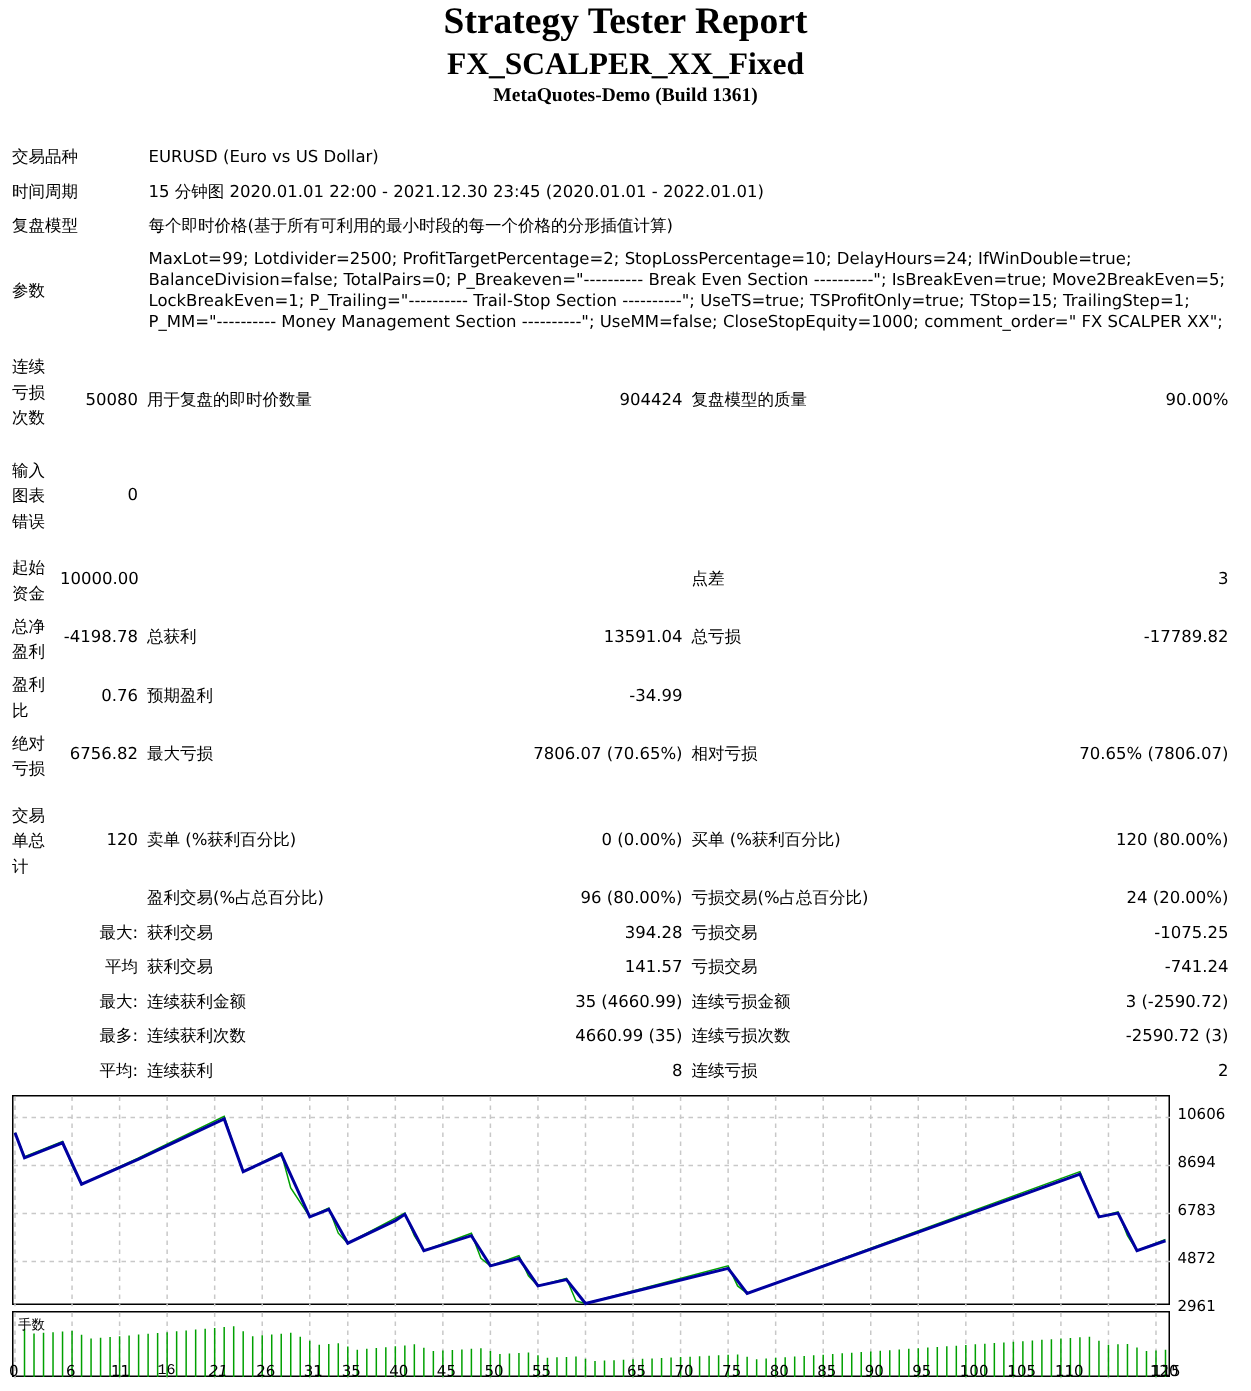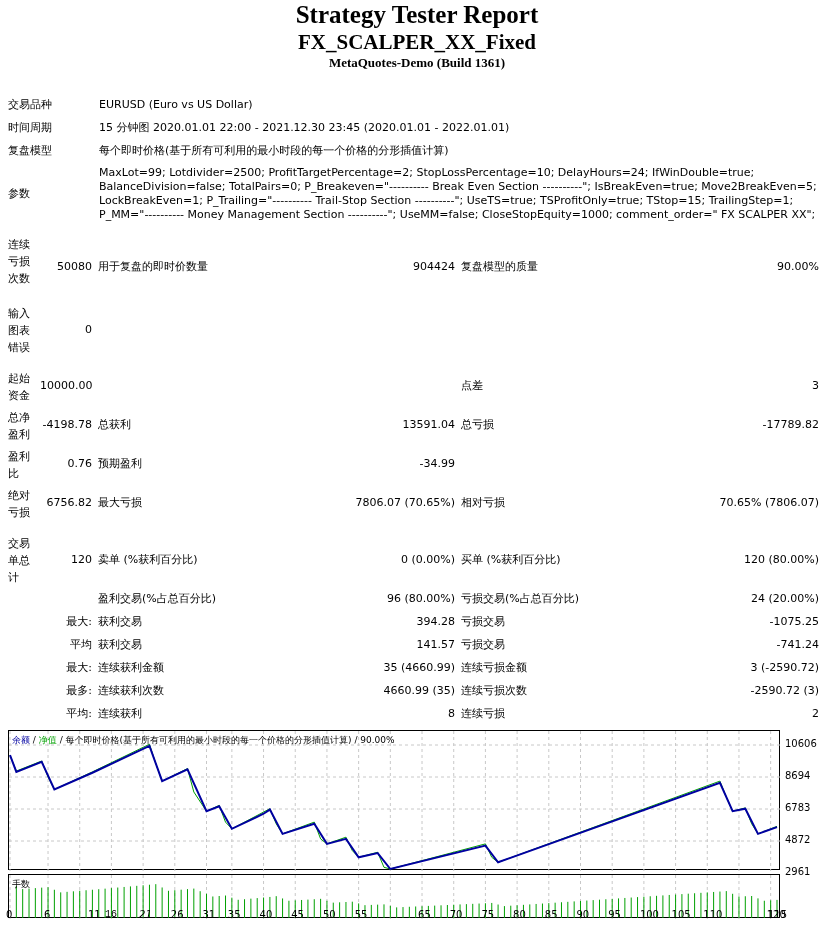--- a/index.html
+++ b/index.html
@@ -140,23 +140,20 @@
       <line x1="729.9669421487604" x2="729.9669421487604" y1="0" y2="140" stroke="#c8c8c8" stroke-dasharray="3,3"></line>
       <line x1="761.6611570247934" x2="761.6611570247934" y1="0" y2="140" stroke="#c8c8c8" stroke-dasharray="3,3"></line>
       <line x1="0" x2="772" y1="142" y2="142" stroke="#c8c8c8" stroke-dasharray="3,3"></line>
       <line x1="0" x2="772" y1="110.00418574231524" y2="110.00418574231524" stroke="#c8c8c8" stroke-dasharray="3,3"></line>
       <line x1="0" x2="772" y1="78.00837148463047" y2="78.00837148463047" stroke="#c8c8c8" stroke-dasharray="3,3"></line>
       <line x1="0" x2="772" y1="46.01255722694572" y2="46.01255722694572" stroke="#c8c8c8" stroke-dasharray="3,3"></line>
       <line x1="0" x2="772" y1="14" y2="14" stroke="#c8c8c8" stroke-dasharray="3,3"></line>
       <polyline points="1,24.146239372138652 7.338842975206612,40.05206017004578 32.69421487603306,30.00627861347286 39.033057851239676,45.912099411379984 45.371900826446286,58.46932635709614 83.40495867768595,40.889208633093524 140.45454545454547,13.263309352517986 146.79338842975207,32.51772400261609 153.1322314049587,50.097841726618704 178.48760330578514,37.54061478090255 184.82644628099175,60.98077174623937 197.50413223140498,80.23518639633747 210.1818181818182,74.37514715500328 216.52066115702482,91.11811641595814 222.85950413223142,97.81530412034009 254.55371900826447,81.07233485938522 260.89256198347107,77.72374100719423 267.23140495867773,92.79241334205364 273.57024793388433,102.83819489862655 305.2644628099174,91.11811641595814 311.603305785124,107.861085676913 317.9421487603306,112.88397645519947 336.9586776859504,106.18678875081753 343.297520661157,119.58116415958142 349.6363636363637,126.27835186396338 368.6528925619835,121.25546108567691 374.9917355371901,136.3241334205363 381.3305785123967,137.99843034663178 476.4132231404959,112.88397645519947 482.7520661157025,126.27835186396338 489.0909090909091,131.30124264224983 710.9504132231406,50.097841726618704 717.2892561983472,66.00366252452584 723.6280991735538,80.23518639633747 736.305785123967,76.88659254414651 742.6446280991736,92.79241334205364 748.9834710743802,102.83819489862655 768,95.30385873119685" fill="none" stroke="#00a000" stroke-width="1"></polyline>
       <polyline points="1,24.146239372138652 7.338842975206612,40.889208633093524 32.69421487603306,30.8434270765206 45.371900826446286,58.46932635709614 83.40495867768595,41.72635709614127 140.45454545454547,14.937606278613472 153.1322314049587,50.097841726618704 178.48760330578514,38.3777632439503 197.50413223140498,80.23518639633747 210.1818181818182,75.21229561805102 222.85950413223142,97.81530412034009 254.55371900826447,82.7466317854807 260.89256198347107,78.56088947024199 273.57024793388433,102.83819489862655 305.2644628099174,92.79241334205364 317.9421487603306,112.88397645519947 336.9586776859504,107.861085676913 349.6363636363637,126.27835186396338 368.6528925619835,122.09260954872465 381.3305785123967,137.99843034663178 476.4132231404959,114.55827338129497 489.0909090909091,131.30124264224983 710.9504132231406,51.77213865271419 723.6280991735538,80.23518639633747 736.305785123967,77.72374100719423 748.9834710743802,102.83819489862655 768,96.14100719424461" fill="none" stroke="#0000a0" stroke-width="2"></polyline>
     </svg>
-  <div class="abs" style="left:3px;top:2px;font-size:9px;">
-    <span style="color:#0000a0">余额</span><span> / </span><span style="color:#00a000">净值</span><span> / 每个即时价格(基于所有可利用的最小时段的每一个价格的分形插值计算) / 90.00%</span>
-  </div>
 </div>
 <div class="vol">
   <svg id="volsvg" width="772" height="44">
       <line x1="1" x2="1" y1="0" y2="44" stroke="#c8c8c8" stroke-dasharray="3,3"></line>
       <line x1="39.033057851239676" x2="39.033057851239676" y1="0" y2="44" stroke="#c8c8c8" stroke-dasharray="3,3"></line>
       <line x1="70.72727272727273" x2="70.72727272727273" y1="0" y2="44" stroke="#c8c8c8" stroke-dasharray="3,3"></line>
       <line x1="102.42148760330579" x2="102.42148760330579" y1="0" y2="44" stroke="#c8c8c8" stroke-dasharray="3,3"></line>
       <line x1="134.11570247933886" x2="134.11570247933886" y1="0" y2="44" stroke="#c8c8c8" stroke-dasharray="3,3"></line>
       <line x1="165.8099173553719" x2="165.8099173553719" y1="0" y2="44" stroke="#c8c8c8" stroke-dasharray="3,3"></line>
       <line x1="197.50413223140498" x2="197.50413223140498" y1="0" y2="44" stroke="#c8c8c8" stroke-dasharray="3,3"></line>
@@ -305,21 +302,21 @@
 <div id="yaxis">
     <div class="yax" style="top: 866px;">2961</div>
     <div class="yax" style="top: 834.004px;">4872</div>
     <div class="yax" style="top: 802.008px;">6783</div>
     <div class="yax" style="top: 770.013px;">8694</div>
     <div class="yax" style="top: 738px;">10606</div>
   </div>
 <div id="xaxis">
     <div class="xax" style="left: 6px;">0</div>
     <div class="xax" style="left: 44.0331px;">6</div>
-    <div class="xax" style="left: 88px;">11</div>
+    <div class="xax" style="left: 74px;">11</div>
     <div class="xax" style="left: 105px; font-family: Liberation Mono, monospace;">16</div>
     <div class="xax" style="left: 139.116px; font-style: italic;">21</div>
     <div class="xax" style="left: 170.81px;">26</div>
     <div class="xax" style="left: 202.504px;">31</div>
     <div class="xax" style="left: 227.86px;">35</div>
     <div class="xax" style="left: 259.554px;">40</div>
     <div class="xax" style="left: 291.248px;">45</div>
     <div class="xax" style="left: 322.942px;">50</div>
     <div class="xax" style="left: 354.636px;">55</div>
     <div class="xax" style="left: 386.331px; margin-top: 28px;">60</div>

